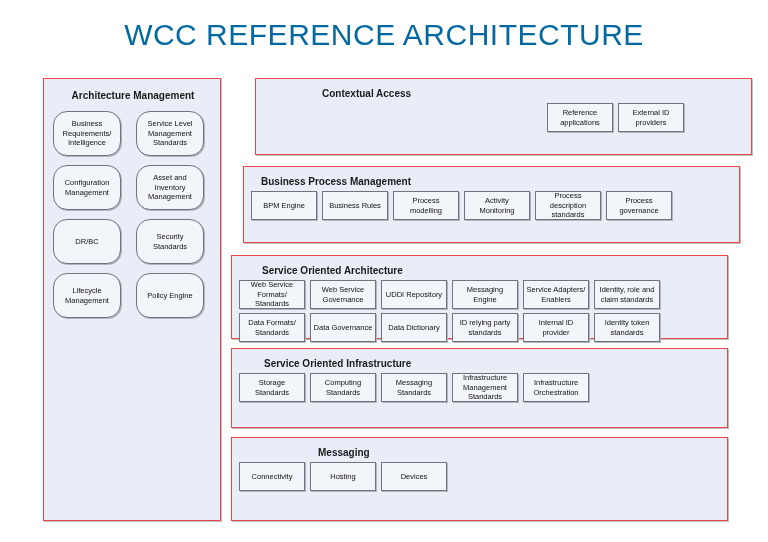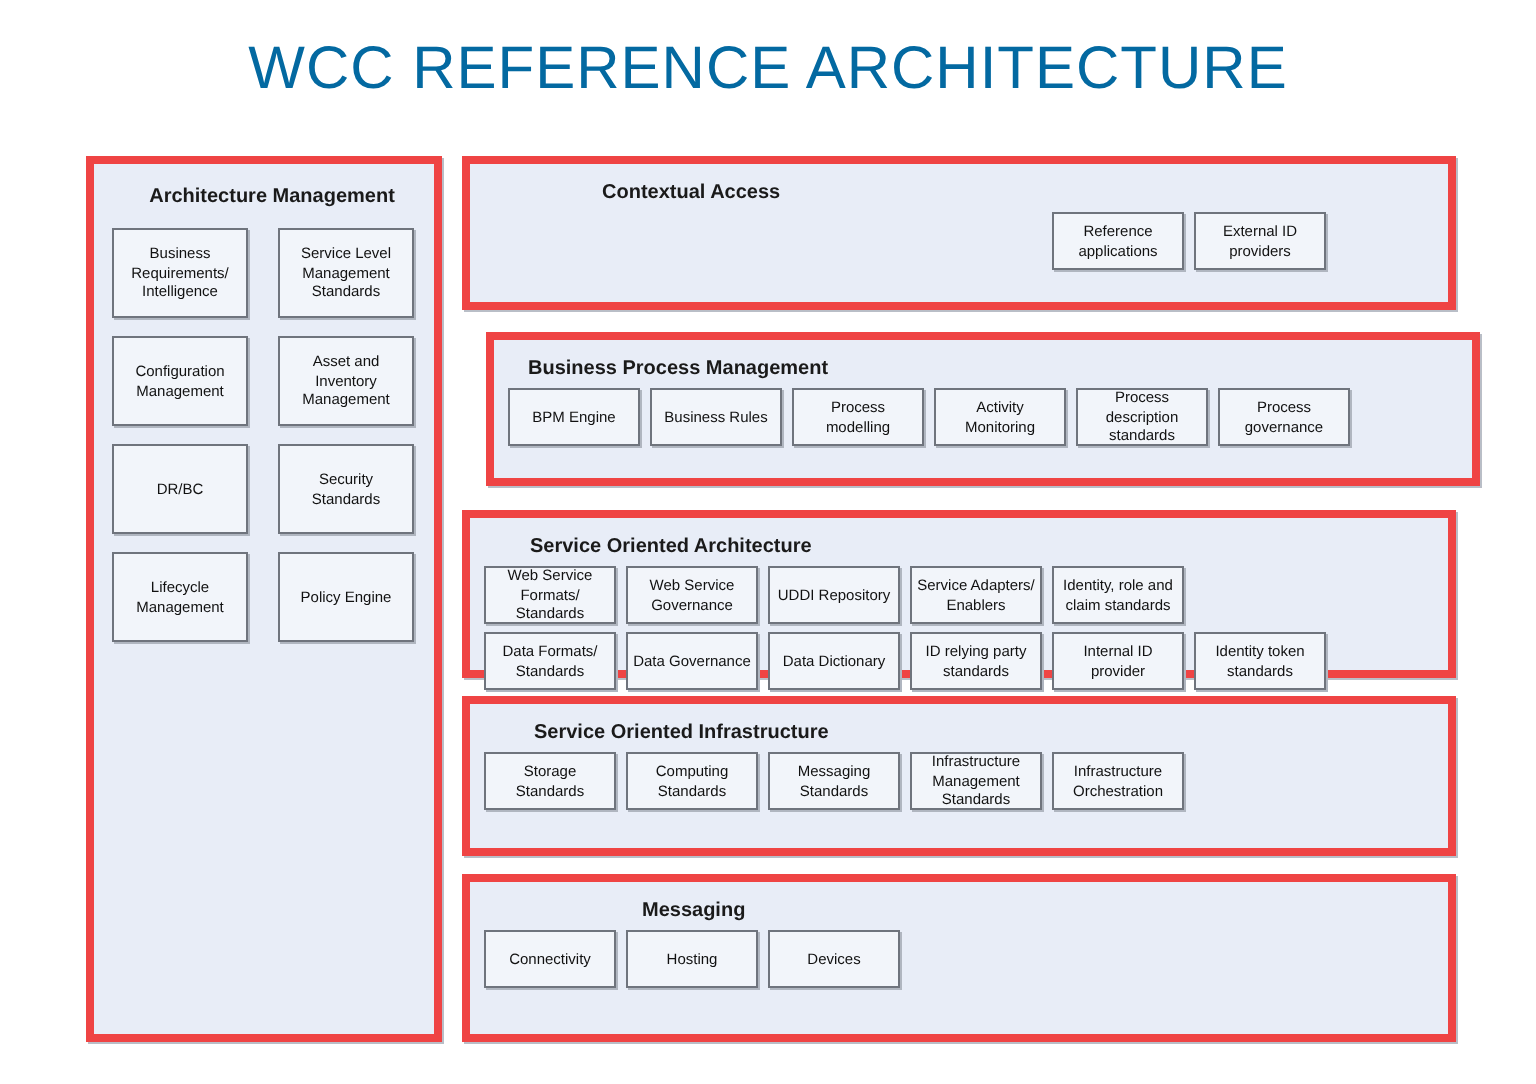--- a/index.html
+++ b/index.html
@@ -27,21 +27,21 @@
     font-weight: 400;
     letter-spacing: 0.5px;
     color: #0369a1;
     white-space: nowrap;
   }
 
   
   .panel {
     position: absolute;
     background: #e8edf7;
-    border: 4px solid #ef4444;
+    border: 1px solid #ef4444;
     box-shadow: 1px 1px 0 0 #b9bec7;
     box-sizing: border-box;
   }
   .panel-title {
     font-size: 10px;
     font-weight: bold;
     color: #1a1a1a;
     white-space: nowrap;
   }
 
@@ -64,20 +64,21 @@
     left: 9px;
     top: 32px;
     width: 160px;
     display: flex;
     flex-wrap: wrap;
     gap: 9px 15px;
   }
   .am-grid .cell {
     width: 68px;
     height: 45px;
+    border-radius: 14px;
   }
 
   
   .cell {
     background: #f2f5fa;
     border: 1px solid #6f747d;
     box-shadow: 1px 1px 0 0 #b0b6c0;
     box-sizing: border-box;
     display: flex;
     align-items: center;
@@ -113,21 +114,21 @@
     width: 66px;
     height: 29px;
     flex: 0 0 66px;
   }
   .row .cell.spacer {
     background: transparent;
     border: none;
     box-shadow: none;
   }
 
-  #contextual-access { top: 78px; height: 77px; }
+  #contextual-access { top: 78px; height: 77px; margin-left: 24px; }
   #contextual-access .panel-title { left: 66px; }
 
   #business-process-management { top: 166px; height: 77px; margin-left: 12px; }
   #business-process-management .panel-title { left: 17px; }
 
   #service-oriented-architecture { top: 255px; height: 84px; padding-left: 20px; }
   #service-oriented-architecture .panel-title { left: 30px; }
 
   #service-oriented-infrastructure { top: 348px; height: 80px; }
   #service-oriented-infrastructure .panel-title { left: 32px; }
@@ -182,20 +183,21 @@
     </div>
 </div>
 
 <div class="panel rpanel" id="service-oriented-architecture">
   <div class="panel-title">Service Oriented Architecture</div>
   <div class="rows">
       <div class="row">
         <div class="cell">Web Service Formats/ Standards</div>
         <div class="cell">Web Service Governance</div>
         <div class="cell">UDDI Repository</div>
+        <div class="cell">Messaging Engine</div>
         <div class="cell">Service Adapters/ Enablers</div>
         <div class="cell">Identity, role and claim standards</div>
       </div>
       <div class="row">
         <div class="cell">Data Formats/ Standards</div>
         <div class="cell">Data Governance</div>
         <div class="cell">Data Dictionary</div>
         <div class="cell">ID relying party standards</div>
         <div class="cell">Internal ID provider</div>
         <div class="cell">Identity token standards</div>

